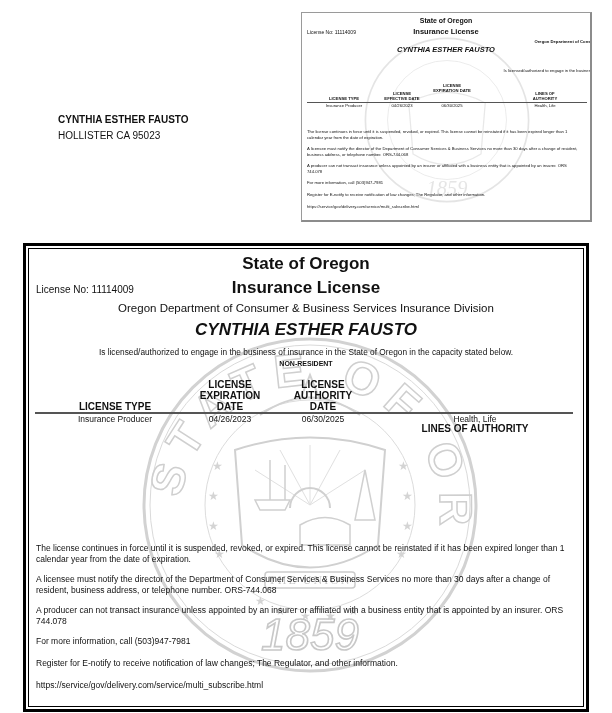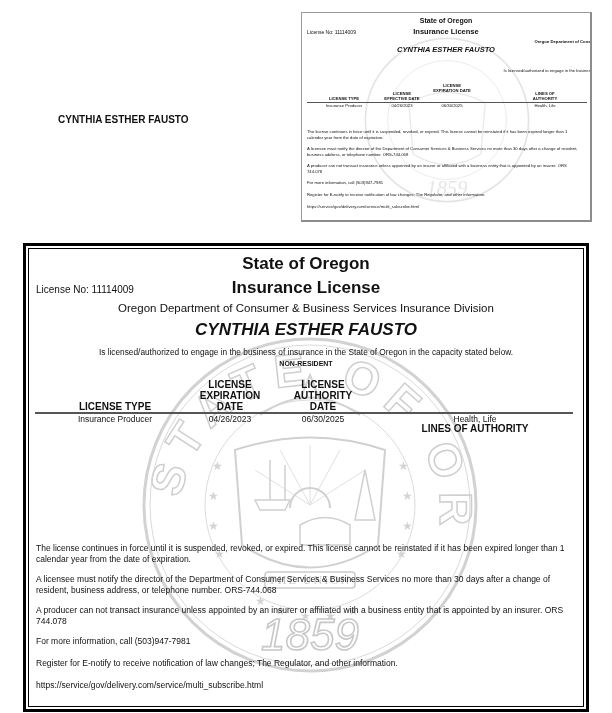--- a/index.html
+++ b/index.html
@@ -44,20 +44,21 @@
   .rule { position: absolute; left: 35px; top: 412px; width: 538px; height: 2px; background: #555; }
   .cell { position: absolute; top: 414px; font-size: 8.5px; text-align: center; }
 
   .para { position: absolute; left: 36px; width: 545px; font-size: 8.5px; line-height: 11px; }
 </style>
 </head>
 <body>
 
 <div class="address">
   <div class="name">CYNTHIA ESTHER FAUSTO</div>
+  <div>HOLLISTER CA 95023</div>
 </div>
 
 <div class="mini">
   <svg class="wm" viewBox="0 0 200 200">
     <circle cx="100" cy="100" r="96" fill="none" stroke="#cfcfcf" stroke-width="2"></circle>
     <circle cx="100" cy="100" r="70" fill="none" stroke="#d6d6d6" stroke-width="1"></circle>
     <path d="M55 80 Q100 55 145 80 L140 140 Q100 165 60 140 Z" fill="none" stroke="#d6d6d6" stroke-width="1.5"></path>
     <text x="100" y="188" text-anchor="middle" font-size="24" fill="#d0d0d0" font-style="italic" font-family="Liberation Serif, serif">1859</text>
   </svg>
   <div class="t1">State of Oregon</div>

